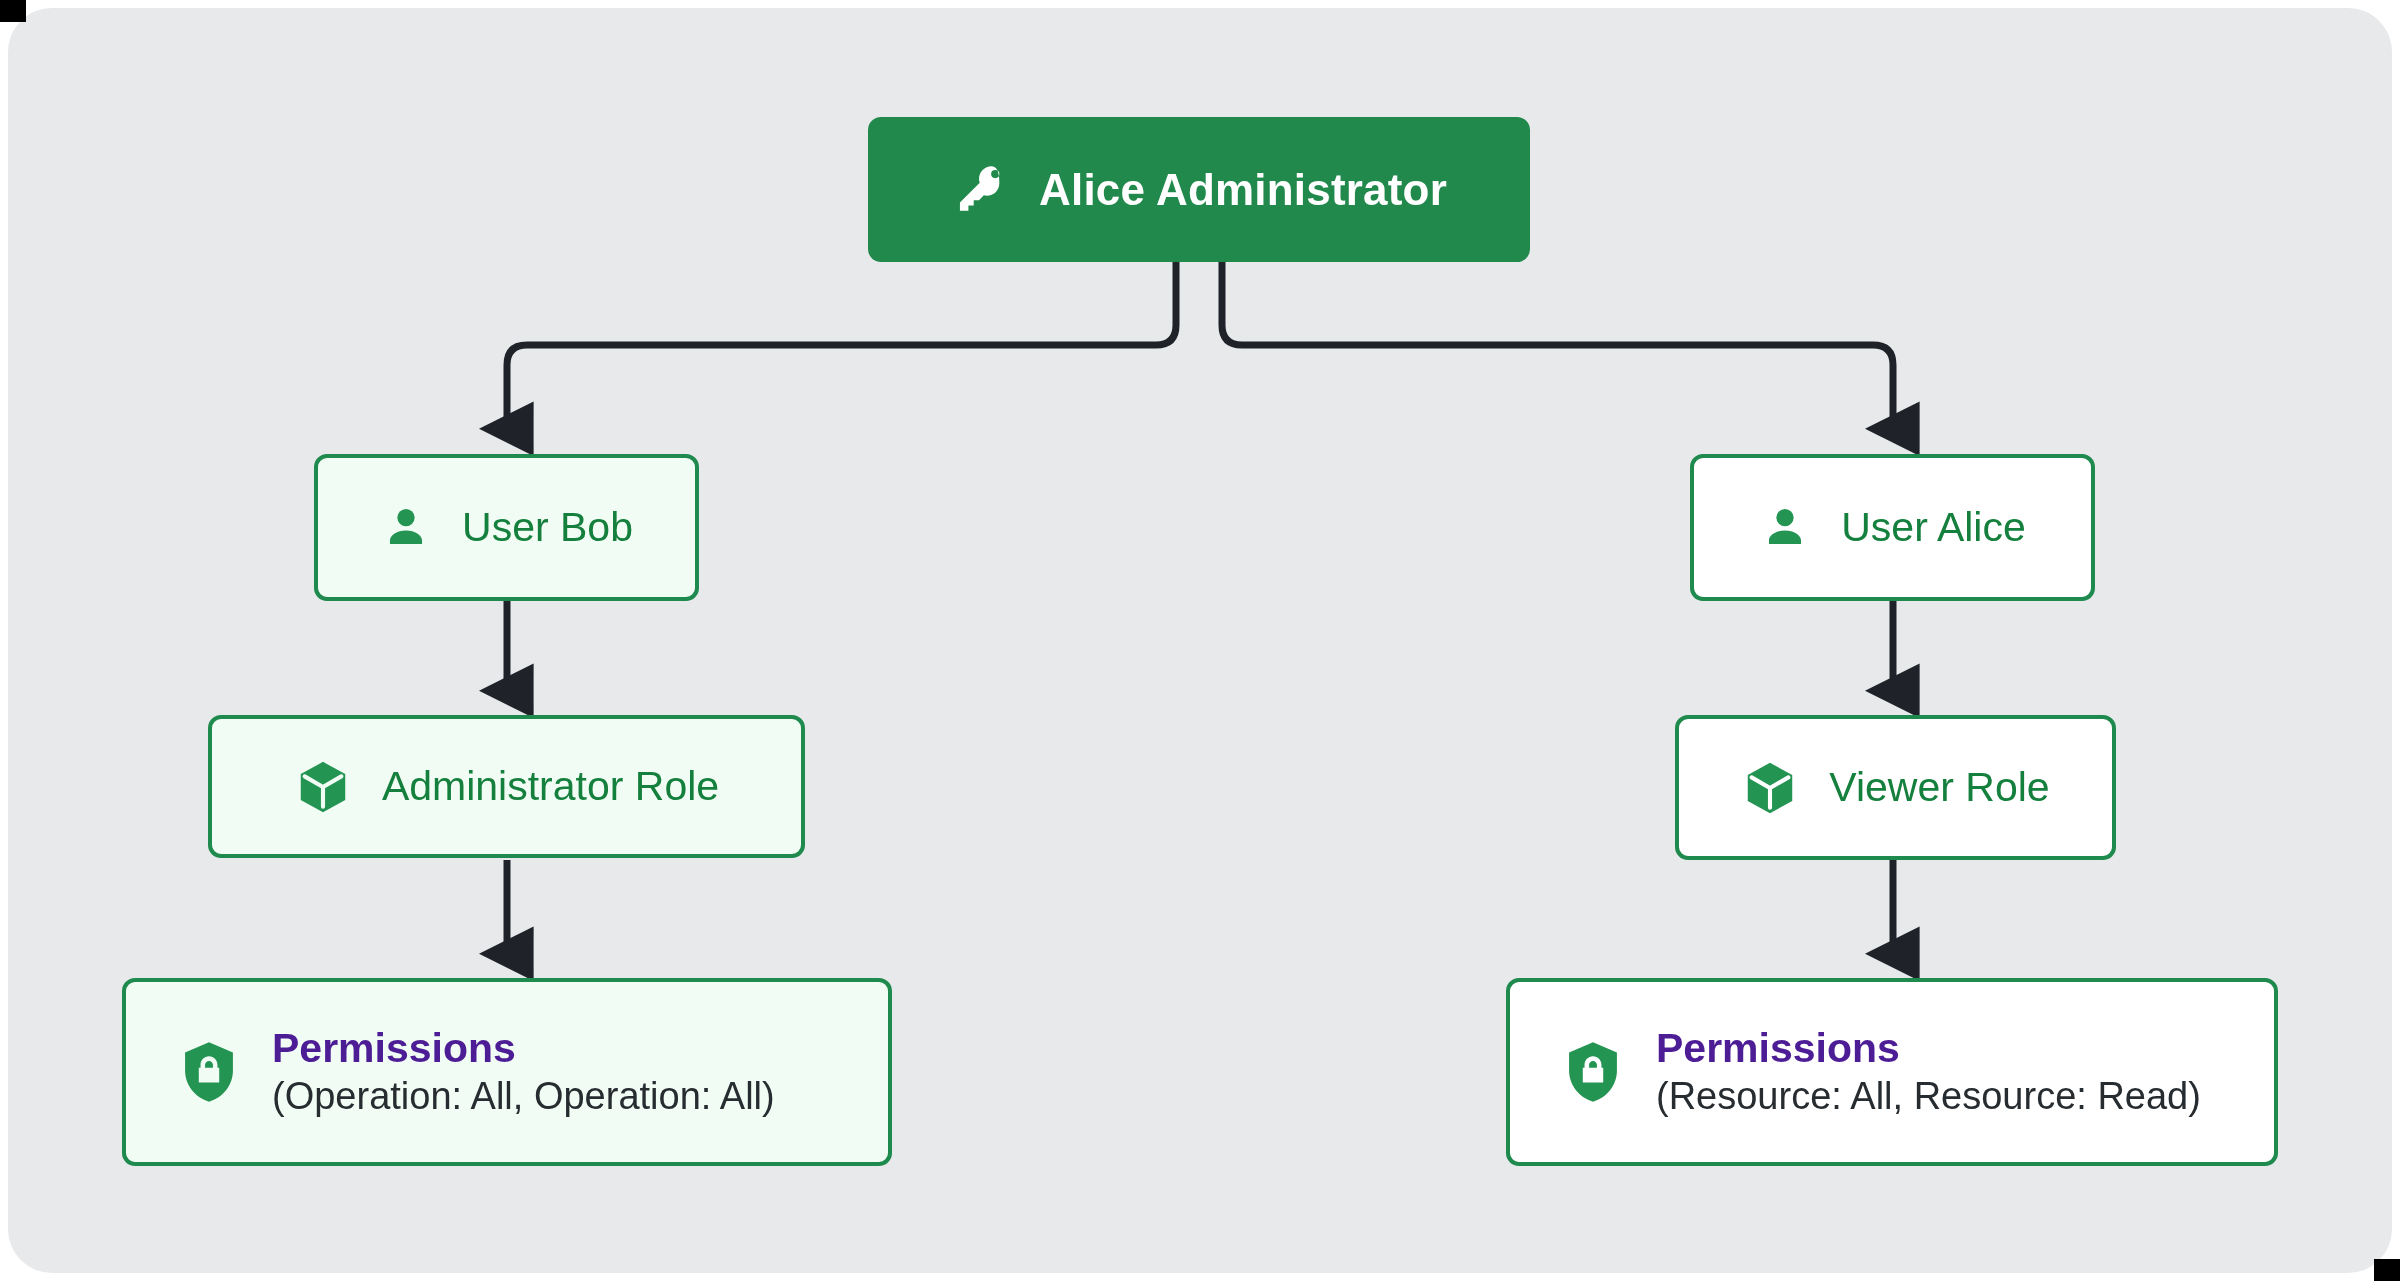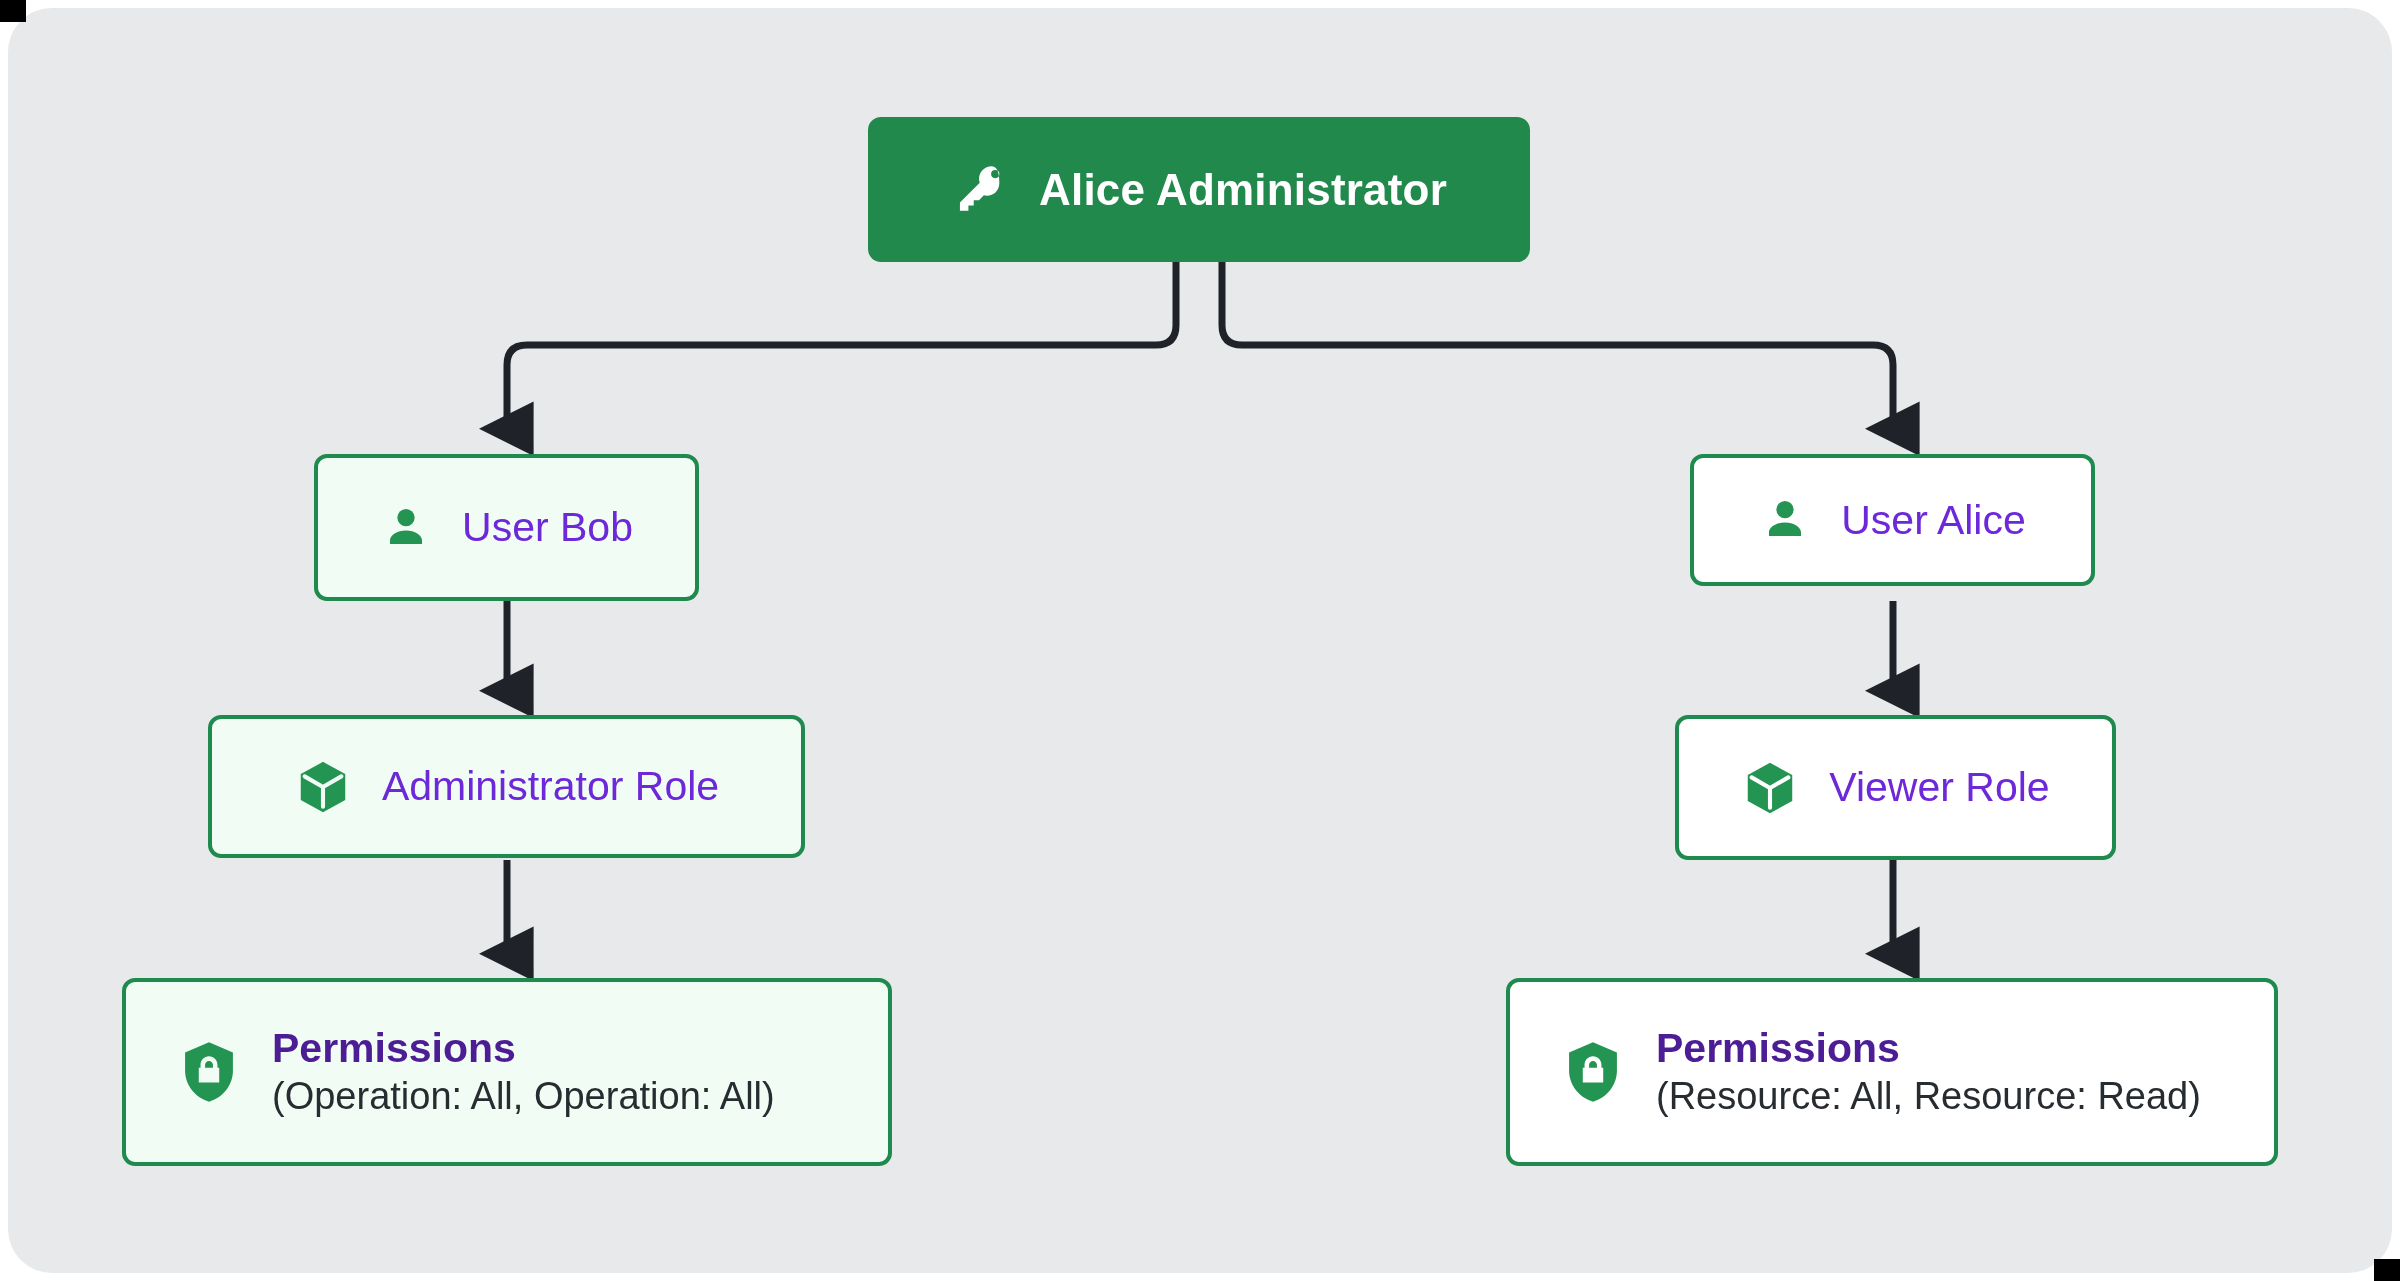--- a/index.html
+++ b/index.html
@@ -80,40 +80,40 @@
   }
 
   
   .node-box {
     border: 4px solid #1f8a4d;
   }
   .fill-tint { background: #f1fdf4; }
   .fill-white { background: #ffffff; }
 
   .node-box .node-label {
-    color: #6d28d9;
+    color: #15803d;
     font-size: 41px;
     font-weight: 400;
     white-space: nowrap;
   }
 
   
   #node-user-bob {
     left: 314px;
     top: 454px;
     width: 385px;
     height: 147px;
     justify-content: center;
     gap: 30px;
   }
   #node-user-alice {
     left: 1690px;
     top: 454px;
     width: 405px;
-    height: 132px;
+    height: 147px;
     justify-content: center;
     gap: 30px;
   }
 
   
   #node-role-admin {
     left: 208px;
     top: 715px;
     width: 597px;
     height: 143px;

